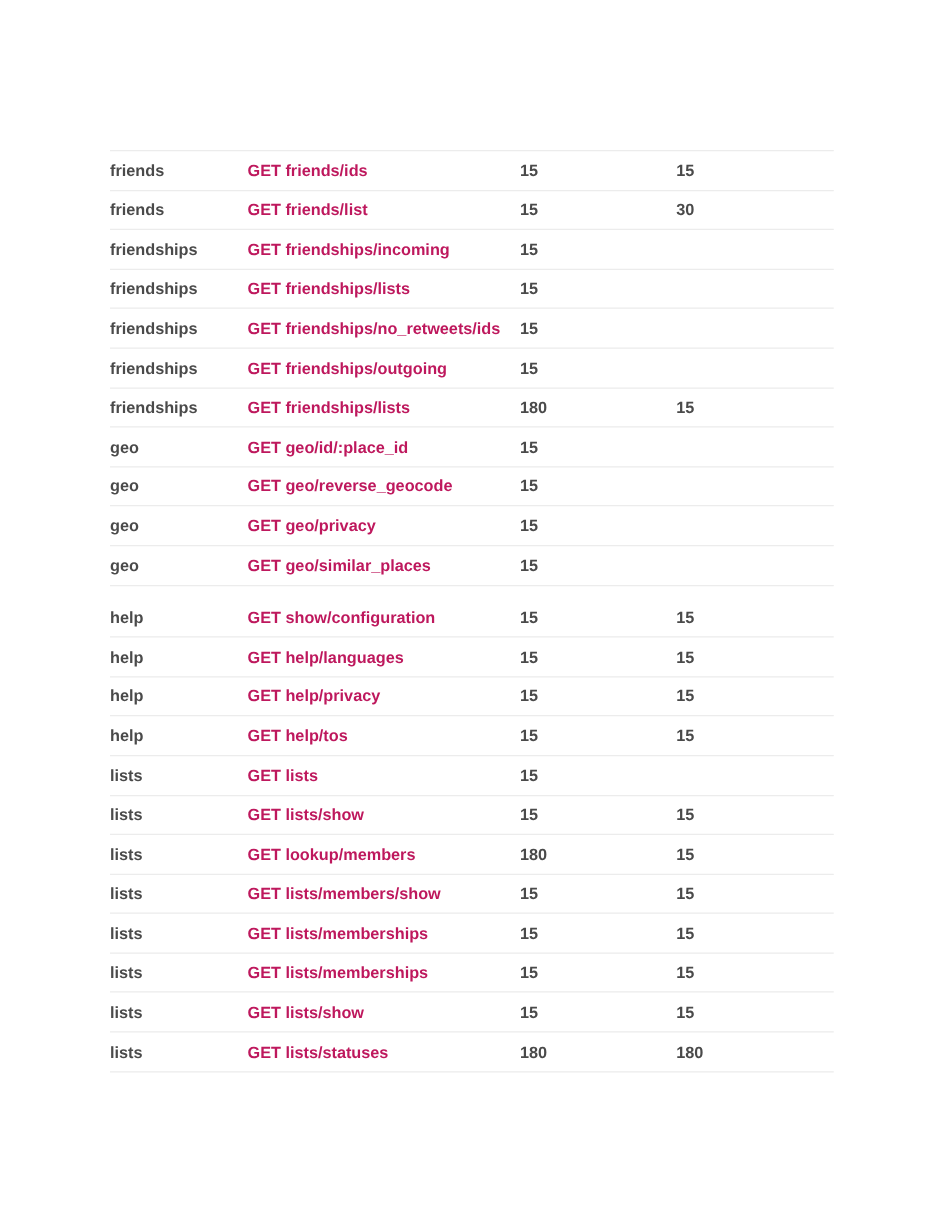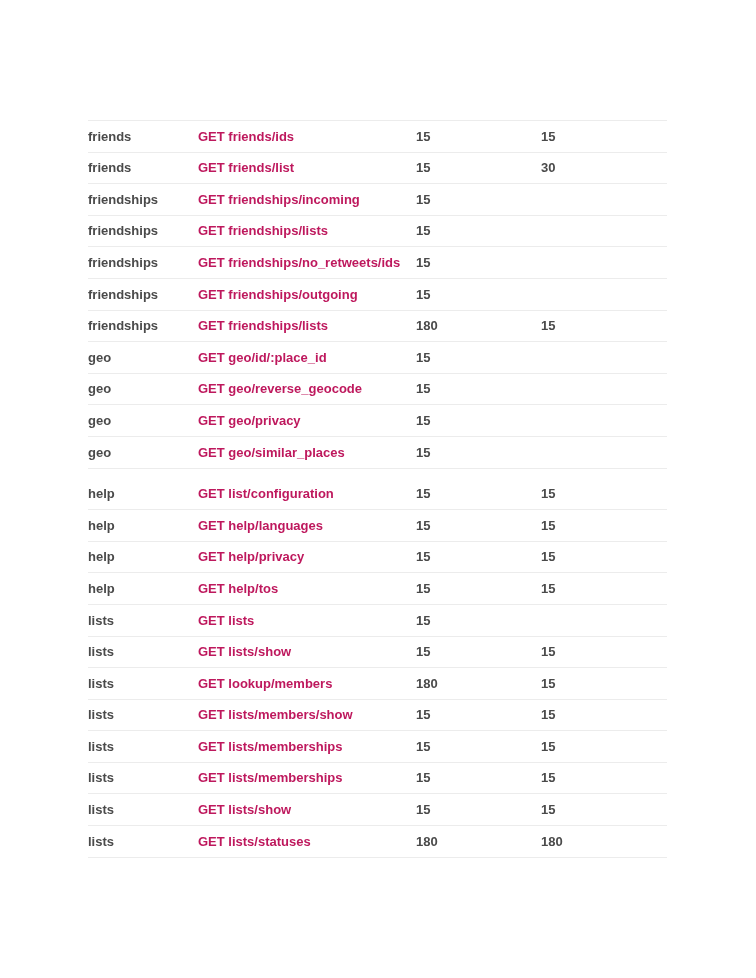--- a/index.html
+++ b/index.html
@@ -108,21 +108,21 @@
     <span class="cell c-app"></span>
   </div>
   <div class="row">
     <span class="cell c-resource">geo</span>
     <a class="cell c-endpoint">GET geo/similar_places</a>
     <span class="cell c-user">15</span>
     <span class="cell c-app"></span>
   </div>
   <div class="row gap-before">
     <span class="cell c-resource">help</span>
-    <a class="cell c-endpoint">GET list/configuration</a>
+    <a class="cell c-endpoint">GET show/configuration</a>
     <span class="cell c-user">15</span>
     <span class="cell c-app">15</span>
   </div>
   <div class="row">
     <span class="cell c-resource">help</span>
     <a class="cell c-endpoint">GET help/languages</a>
     <span class="cell c-user">15</span>
     <span class="cell c-app">15</span>
   </div>
   <div class="row">

